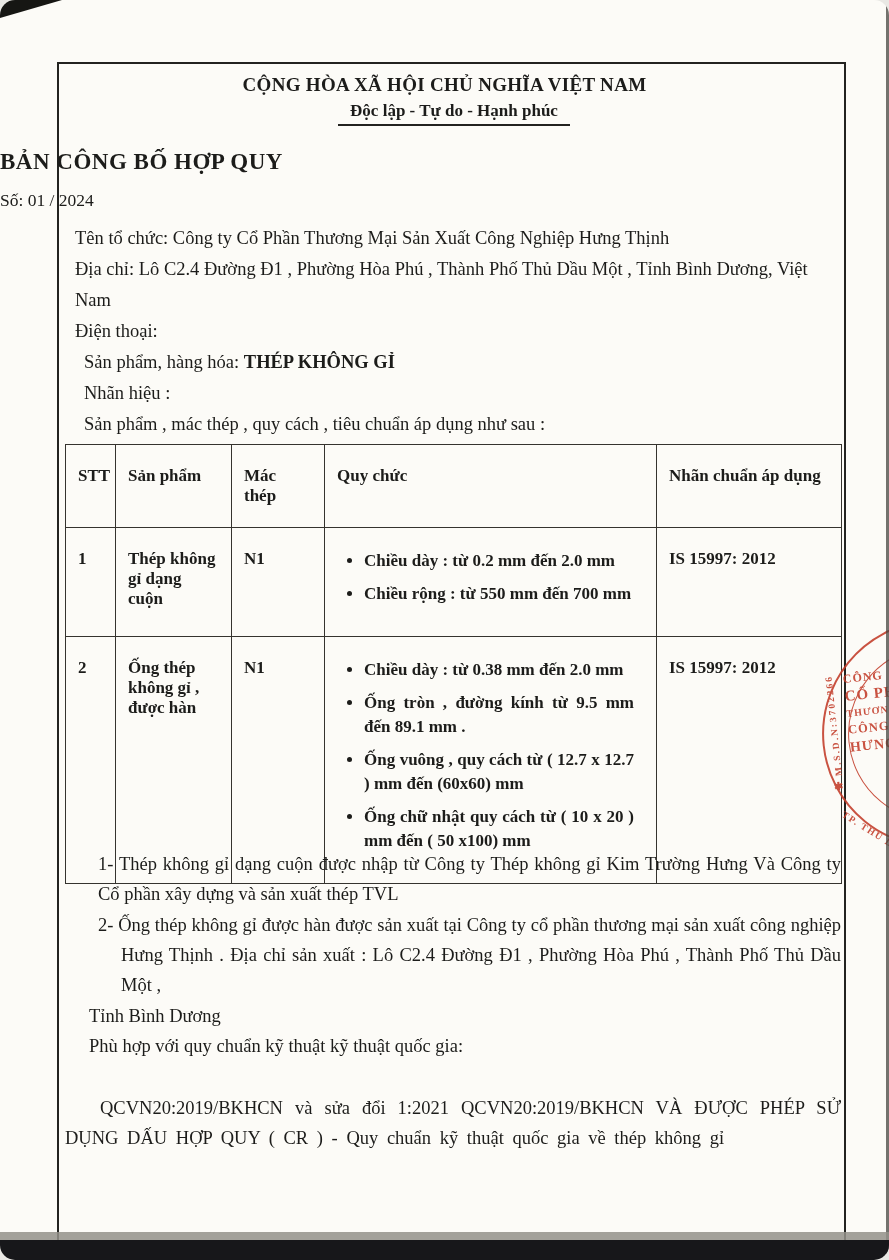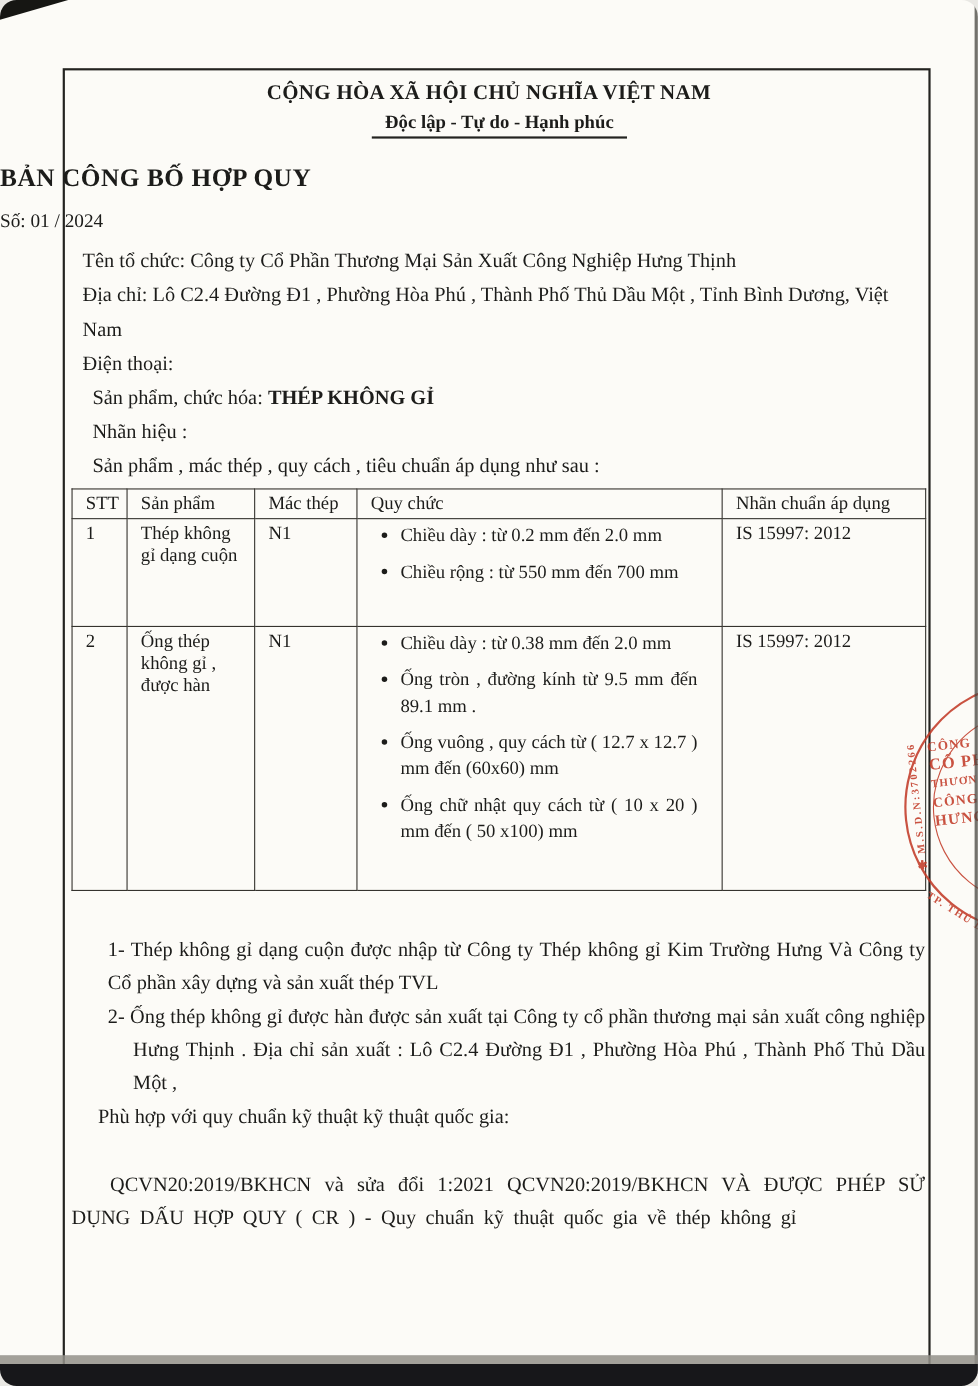--- a/index.html
+++ b/index.html
@@ -23,21 +23,21 @@
 
   
   .info { position:absolute; left:75px; top:223px; width:748px; font-size:18.5px; line-height:31px; z-index:10; }
   .info p { margin:0; }
   .info p.indent { margin-left:9px; }
 
   
   .spec-table { position:absolute; left:65px; top:444px; width:776px; border-collapse:collapse;
                 table-layout:fixed; font-size:17px; z-index:10; }
   .spec-table th, .spec-table td { border:1.7px solid #35332e; vertical-align:top; text-align:left;
-                font-weight:normal; padding:3px 12px; }
+                font-weight:bold; padding:21px 12px; }
   .cell-stt  { text-align:center; }
   .cell-prod { text-align:justify; padding:12px 12px; }
   .cell-grade{ padding-left:28px; padding-top:12px; }
   .cell-spec { padding:12px 10px 6px 16px; }
   .cell-std  { padding-top:12px; }
   .spec-list { margin:0; padding-left:27px; list-style:disc; }
   .spec-list li { line-height:24px; margin-bottom:9px; text-align:justify; padding-right:10px; }
   .row-1 td { height:98px; }
   .row-2 td { height:240px; }
 
@@ -94,21 +94,21 @@
     <span class="motto">Độc lập - Tự do - Hạnh phúc</span>
   </div>
 
   <div class="doc-title">BẢN CÔNG BỐ HỢP QUY</div>
   <div class="doc-number">Số: 01 / 2024</div>
 
   <div class="info">
     <p>Tên tổ chức: Công ty Cổ Phần Thương Mại Sản Xuất Công Nghiệp Hưng Thịnh</p>
     <p>Địa chỉ: Lô C2.4 Đường Đ1 , Phường Hòa Phú , Thành Phố Thủ Dầu Một , Tỉnh Bình Dương, Việt Nam</p>
     <p>Điện thoại:</p>
-    <p class="indent"><span>Sản phẩm, chức hóa: </span><b>THÉP KHÔNG GỈ</b></p>
+    <p class="indent"><span>Sản phẩm, hàng hóa: </span><b>THÉP KHÔNG GỈ</b></p>
     <p class="indent">Nhãn hiệu :</p>
     <p class="indent">Sản phẩm , mác thép , quy cách , tiêu chuẩn áp dụng như sau :</p>
   </div>
 
   <table class="spec-table">
     <colgroup>
       <col style="width:50px">
         <col style="width:116px">
         <col style="width:93px">
         <col style="width:332px">
@@ -149,20 +149,21 @@
           </ul>
         </td>
         <td class="cell-std">IS 15997: 2012</td>
       </tr>
     </tbody>
   </table>
 
   <div class="notes">
     <p class="note-1">1- Thép không gỉ dạng cuộn được nhập từ Công ty Thép không gỉ Kim Trường Hưng Và Công ty Cổ phần xây dựng và sản xuất thép TVL</p>
     <p class="note-2">2- Ống thép không gỉ được hàn được sản xuất tại Công ty cổ phần thương mại sản xuất công nghiệp Hưng Thịnh . Địa chỉ sản xuất : Lô C2.4 Đường Đ1 , Phường Hòa Phú , Thành Phố Thủ Dầu Một ,</p>
+    <p class="province">Tỉnh Bình Dương</p>
     <p class="conformity">Phù hợp với quy chuẩn kỹ thuật kỹ thuật quốc gia:</p>
     <p class="regulation">QCVN20:2019/BKHCN và sửa đổi 1:2021 QCVN20:2019/BKHCN VÀ ĐƯỢC PHÉP SỬ DỤNG DẤU HỢP QUY ( CR ) - Quy chuẩn kỹ thuật quốc gia về thép không gỉ</p>
   </div>
 
   <div class="stamp">
     <div class="stamp-outer"></div>
     <div class="stamp-inner"></div>
     <div class="stamp-center">
       <span class="st-l0">CÔNG</span>
       <span class="st-l1">CỔ PH</span>

